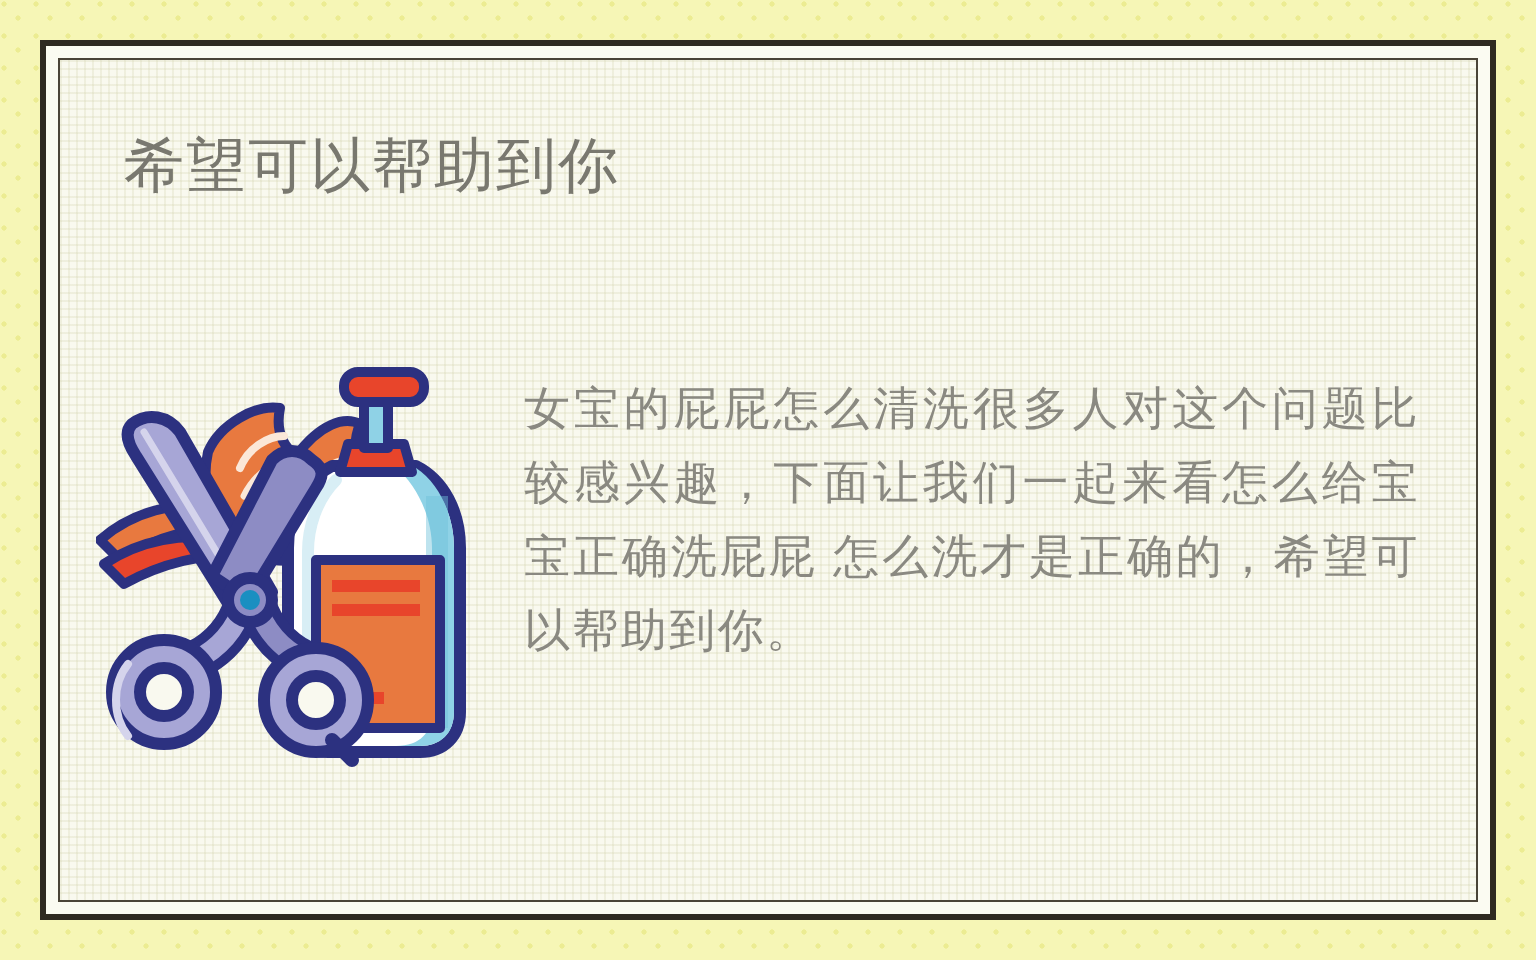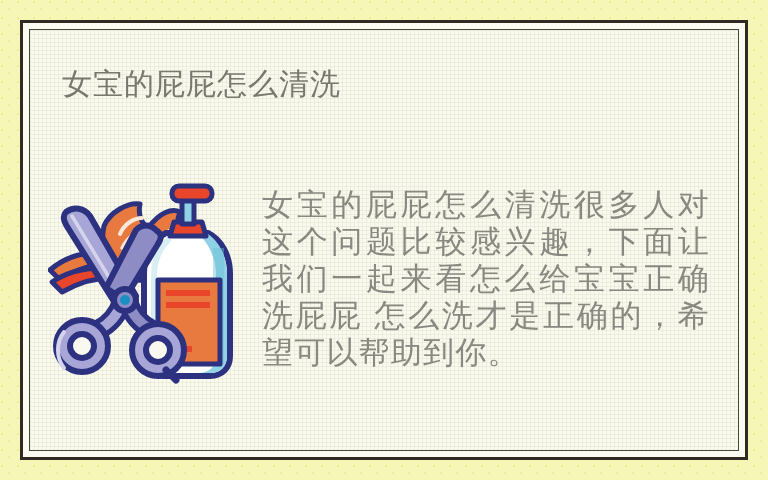--- a/index.html
+++ b/index.html
@@ -68,38 +68,38 @@
     min-width:200px;
     height:210px;
     margin-left:18px;
     position:relative;
   }
   #illustration svg { display:block; width:200px; height:210px; }
 
   #body-text {
     margin-left:14px;
     margin-right:22px;
-    font-size:31px;
+    font-size:23px;
     line-height:37px;
     color:#8a8981;
     letter-spacing:1.2px;
     text-align:justify;
     width:448px;
     padding-top:8px;
   }
 </style>
 </head>
 <body>
 
 <div id="page">
 
   <div id="outer-frame">
     <div id="inner-frame">
 
-      <div id="title">女宝的屁屁怎么清洗</div>
+      <div id="title">希望可以帮助到你</div>
 
       <div id="content-row">
 
         <div id="illustration">
           <svg viewBox="0 0 200 210" xmlns="http://www.w3.org/2000/svg">
 
             <g>
 
               <path d="M2 92 C18 78 40 72 60 76 L74 86 C52 84 30 90 12 102 Z" fill="#e8793f" stroke="#2c3180" stroke-width="5" stroke-linejoin="round"></path>
               <path d="M4 104 C22 92 44 88 64 92 L76 100 C54 98 32 104 14 114 Z" fill="#e8452b" stroke="#2c3180" stroke-width="5" stroke-linejoin="round"></path>

